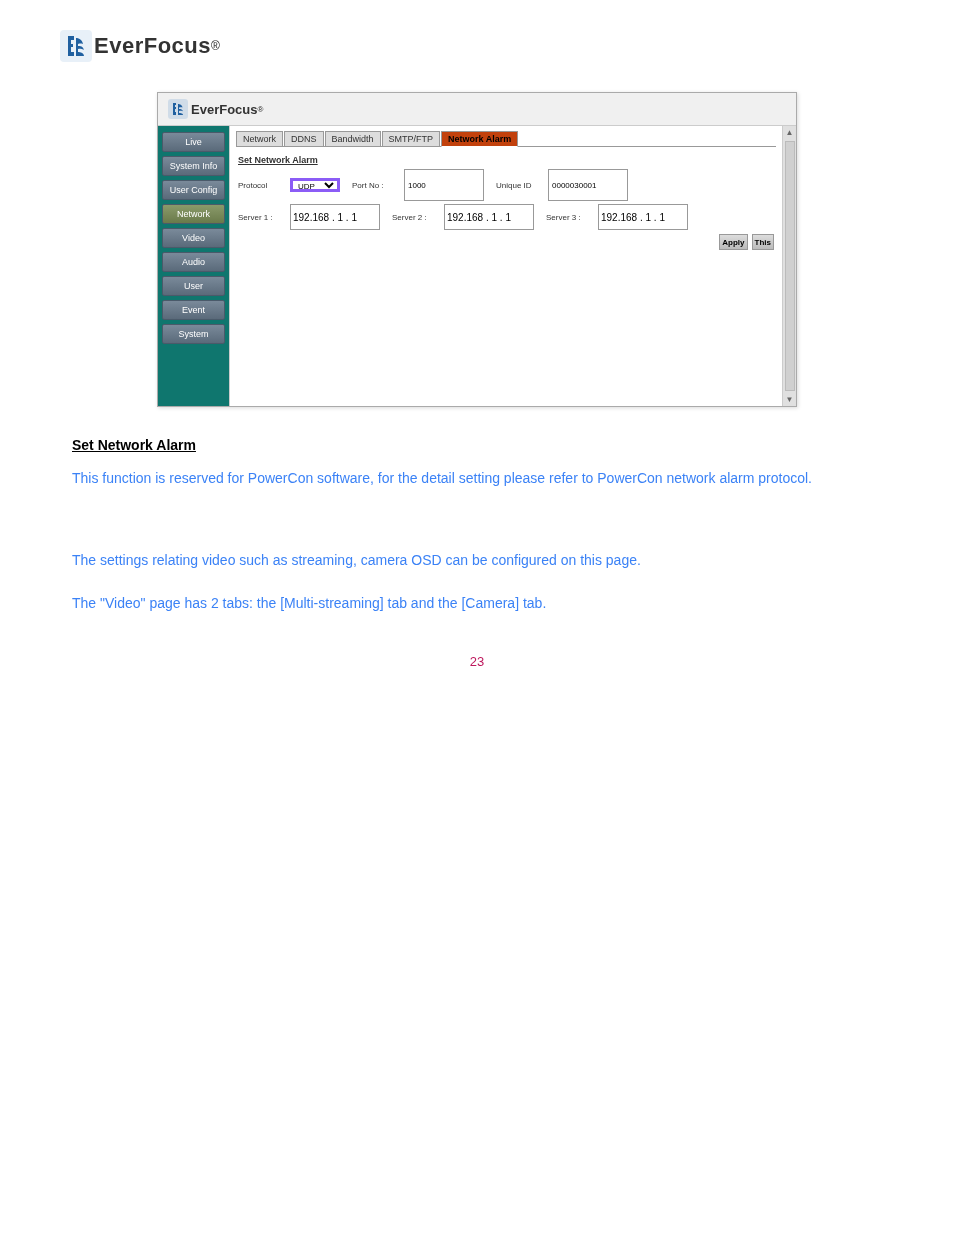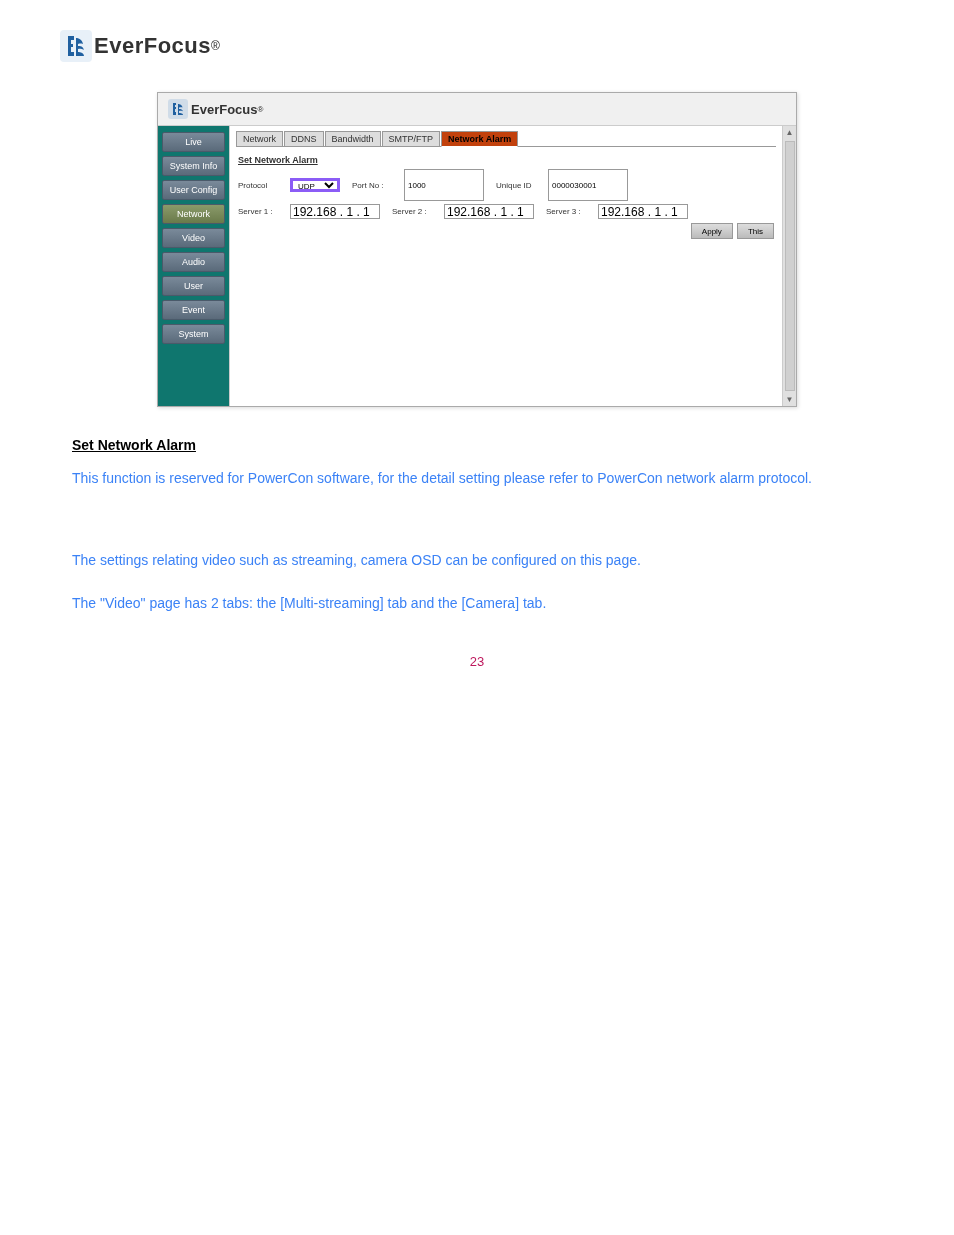--- a/index.html
+++ b/index.html
@@ -160,34 +160,35 @@
     }
     .ss-select {
       font-size: 8px;
       padding: 0px 1px;
       border: 3px solid #8b5cf6;
       background: #fff;
       width: 50px;
       height: 14px;
     }
     .ss-ip-input {
-      font-size: 12px;
+      font-size: 10px;
       padding: 1px 2px;
       border: 1px solid #999;
       background: #fff;
       width: 90px;
-      height: 15px;
+      height: 26px;
     }
     .ss-small-btn {
       font-size: 8px;
-      padding: 2px 10px;
+      padding: 2px 2px;
       background: linear-gradient(to bottom, #ddd, #bbb);
       border: 1px solid #999;
       cursor: pointer;
       height: 16px;
+      font-weight: bold;
     }
     .ss-buttons-row {
       display: flex;
       justify-content: flex-end;
       gap: 4px;
       margin-top: 4px;
     }
 
     
     .ss-scrollbar {

